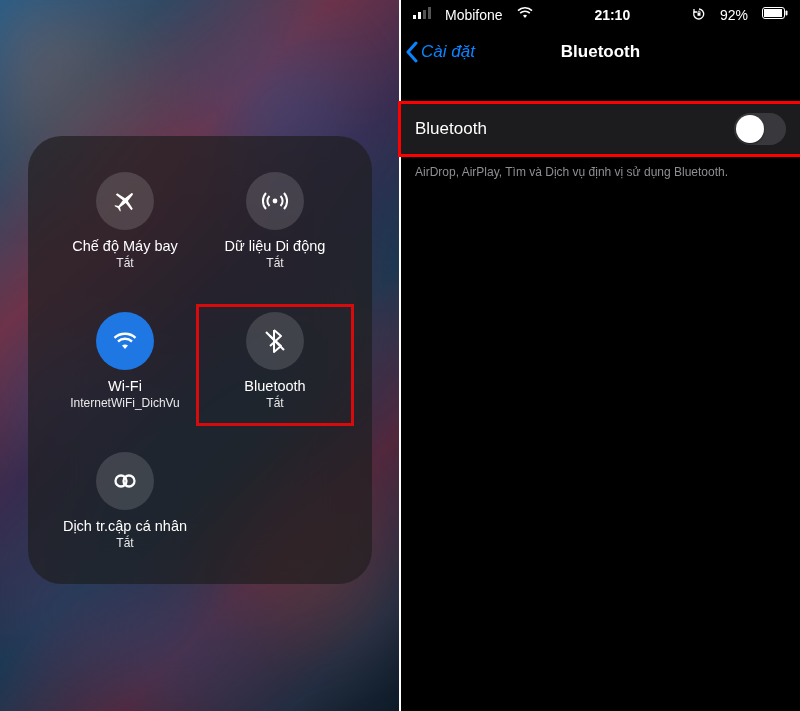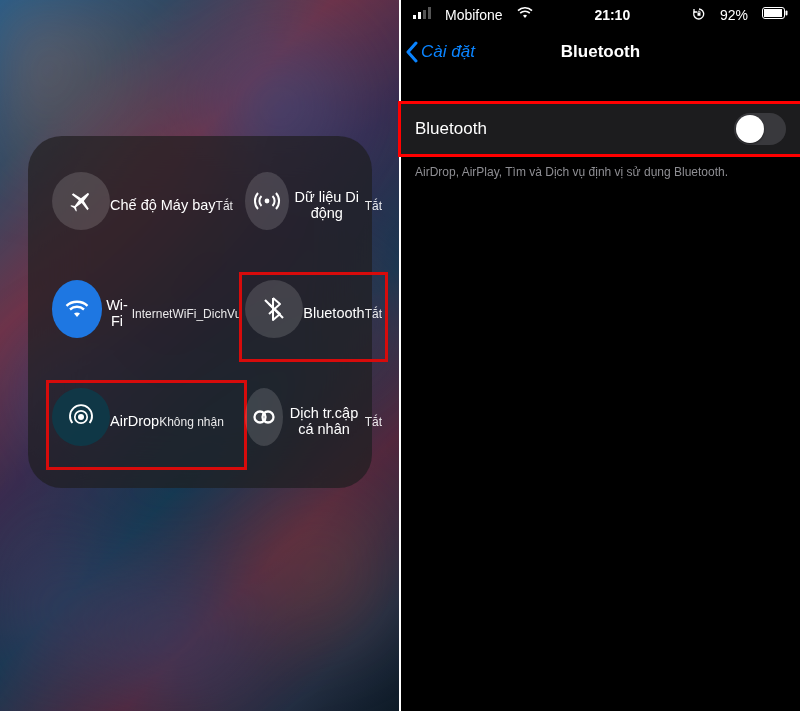--- a/index.html
+++ b/index.html
@@ -48,21 +48,21 @@
     }
     .cc-grid {
       display: grid;
       grid-template-columns: 1fr 1fr;
       column-gap: 0;
       row-gap: 28px;
     }
     .cc-tile {
       position: relative;
       display: flex;
-      flex-direction: row;
+      flex-direction: column;
       align-items: center;
       padding: 6px 2px 8px;
       cursor: pointer;
     }
     .cc-tile .bubble {
       width: 58px; height: 58px;
       border-radius: 50%;
       display: flex; align-items: center; justify-content: center;
       margin-bottom: 8px;
       color: #fff;
@@ -193,32 +193,20 @@
           <div class="bubble bubble-dim">
             <svg width="28" height="28" viewBox="0 0 28 28">
               <path d="M13 3 L13 25 L20 19 L9 9 M13 3 L20 9 L9 19" stroke="#fff" stroke-width="2" fill="none" stroke-linejoin="round"></path>
               <line x1="5" y1="5" x2="23" y2="23" stroke="#fff" stroke-width="2.2"></line>
             </svg>
           </div>
           <div class="title">Bluetooth</div>
           <div class="subtitle">Tắt</div>
         </div>
         <div class="cc-tile">
-          <div class="highlight-box hl-ad"></div>
-          <div class="bubble bubble-teal">
-            <svg width="28" height="28" viewBox="0 0 28 28">
-              <circle cx="14" cy="14" r="3" fill="#fff"></circle>
-              <circle cx="14" cy="14" r="6.2" stroke="#fff" stroke-width="1.7" fill="none"></circle>
-              <path d="M5.4 20 A11 11 0 1 1 22.6 20" stroke="#fff" stroke-width="1.9" fill="none"></path>
-            </svg>
-          </div>
-          <div class="title">AirDrop</div>
-          <div class="subtitle">Không nhận</div>
-        </div>
-        <div class="cc-tile">
           <div class="bubble bubble-dim">
             <svg width="28" height="28" viewBox="0 0 28 28">
               <circle cx="10" cy="14" r="5.5" stroke="#fff" stroke-width="2.3" fill="none"></circle>
               <circle cx="18" cy="14" r="5.5" stroke="#fff" stroke-width="2.3" fill="none"></circle>
             </svg>
           </div>
           <div class="title">Dịch tr.cập cá nhân</div>
           <div class="subtitle">Tắt</div>
         </div>
       </div>

